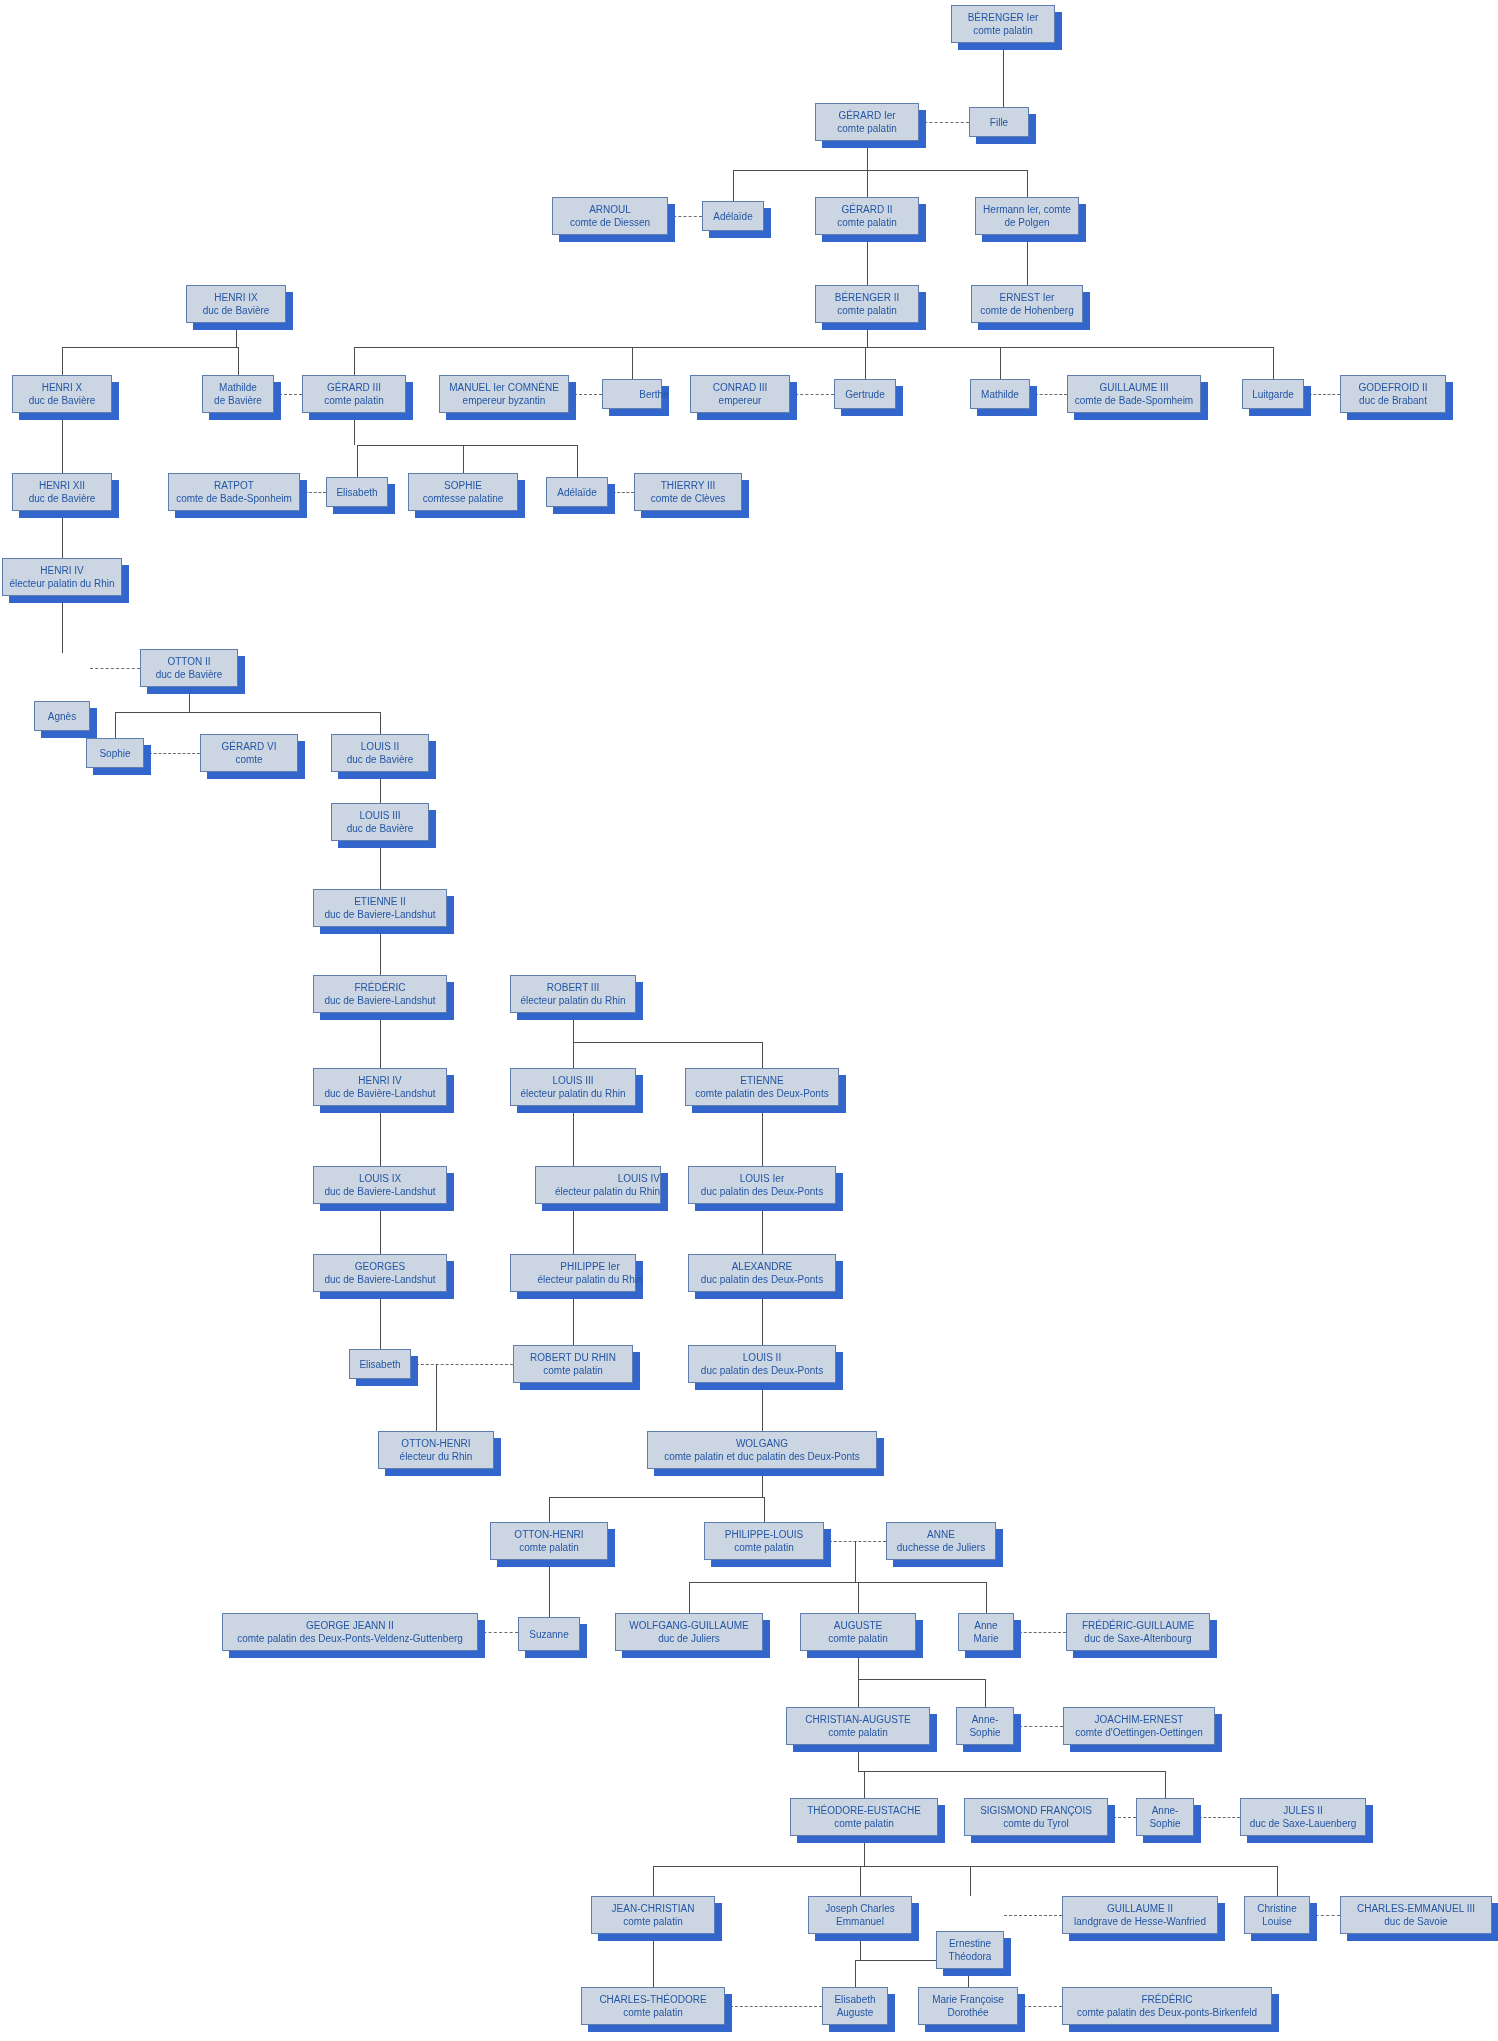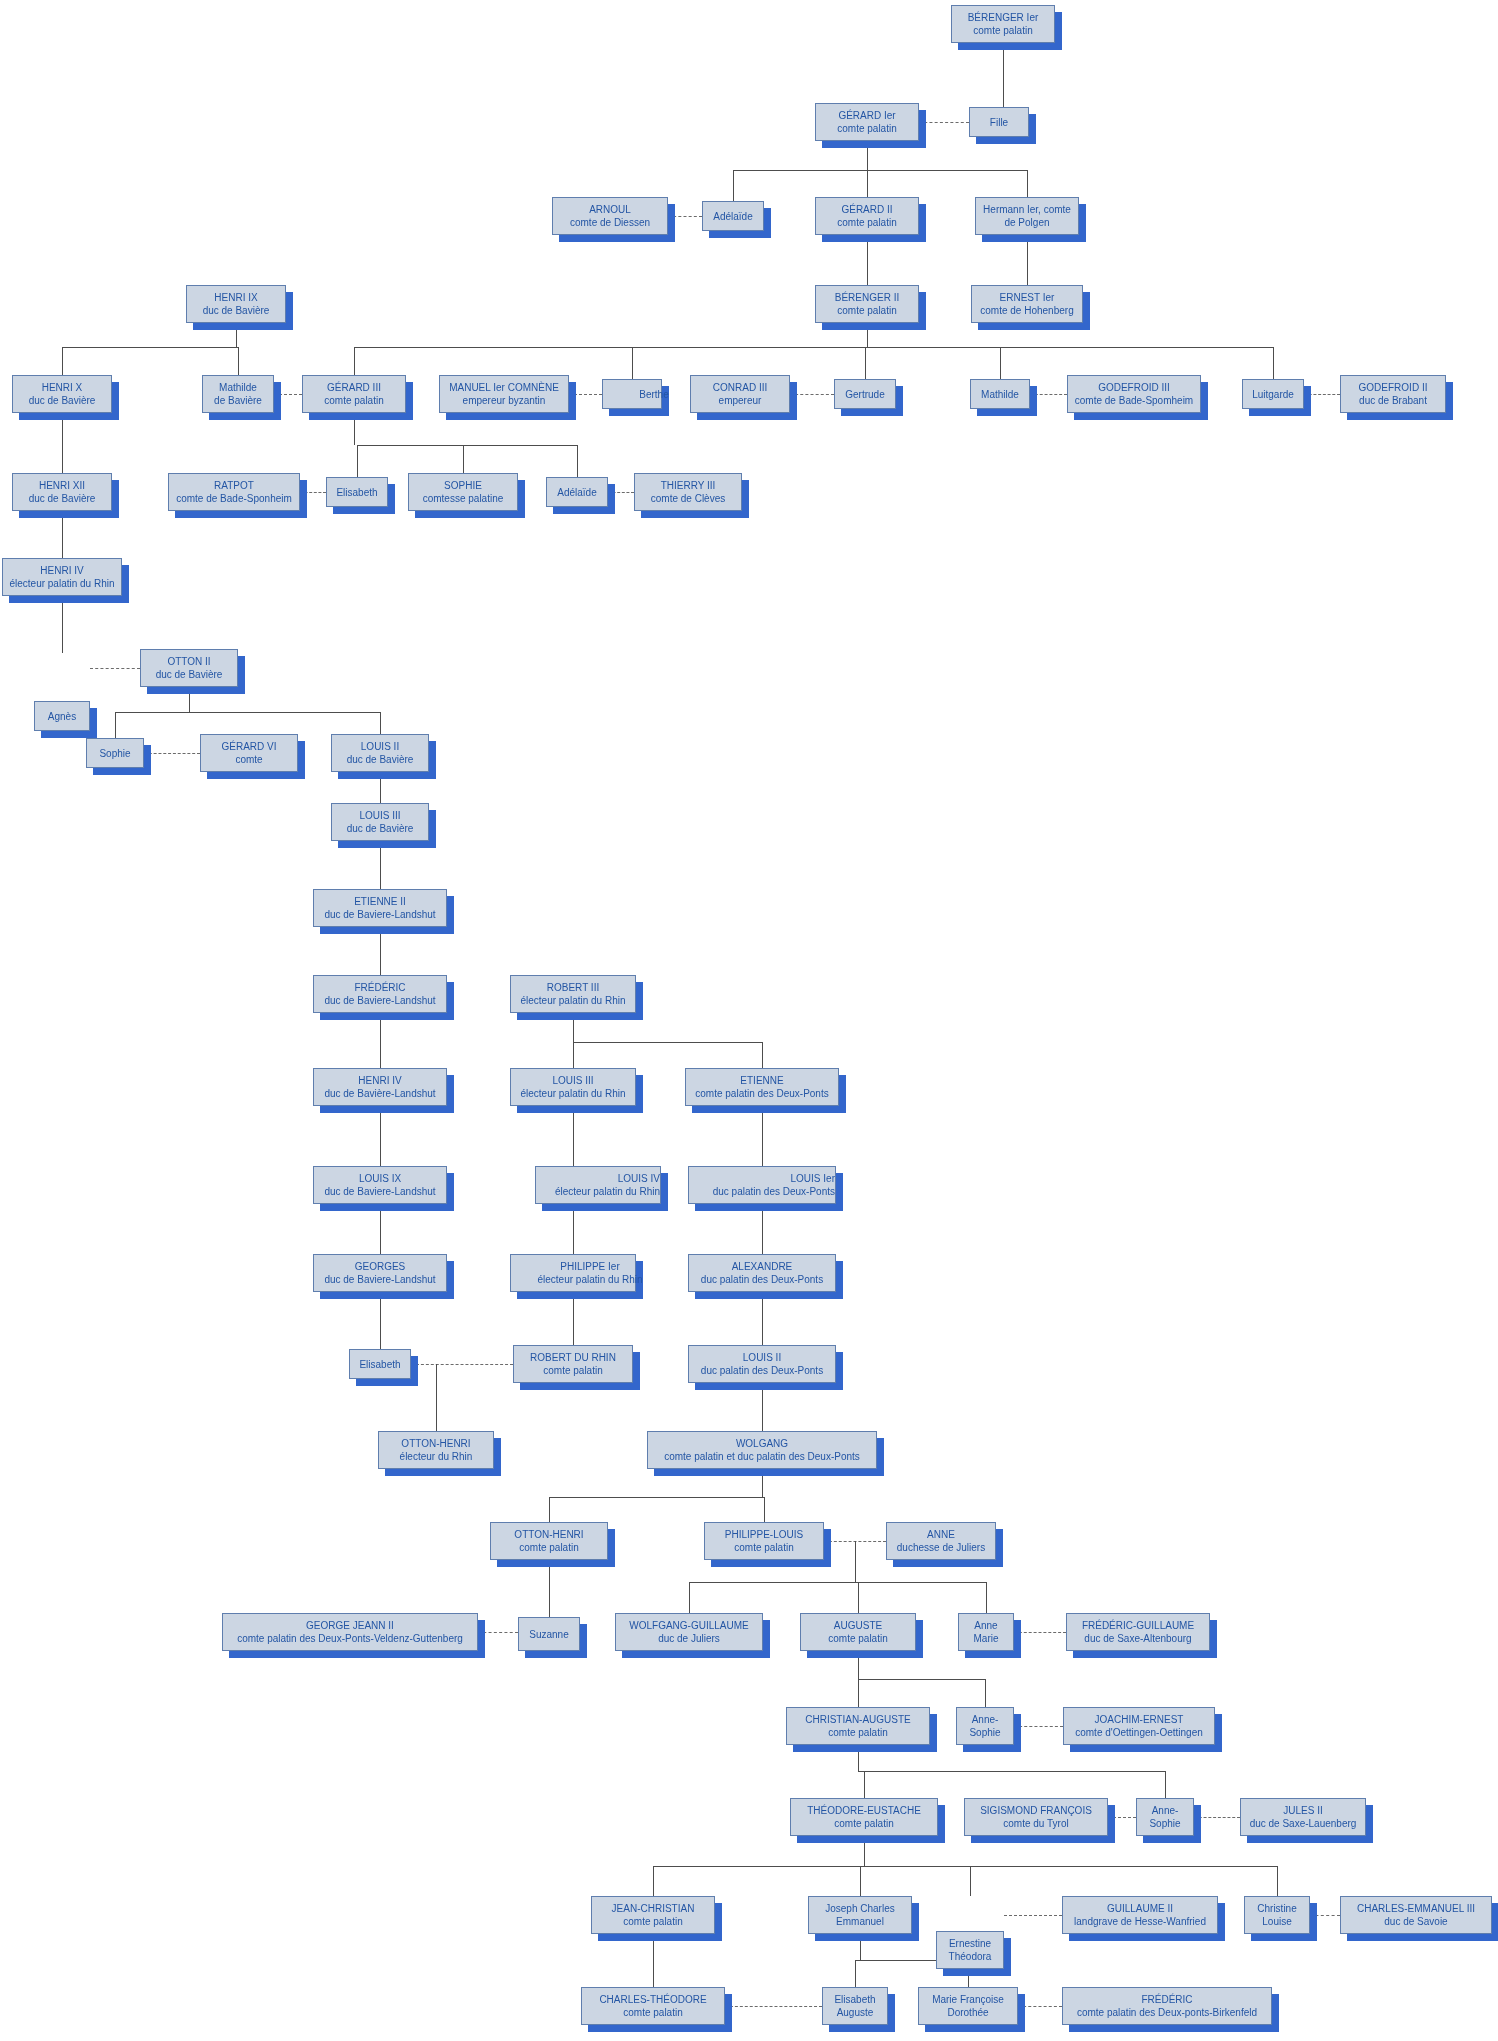--- a/index.html
+++ b/index.html
@@ -199,21 +199,21 @@
       <div class="l1">CONRAD III</div>
       <div class="l2">empereur</div>
     </div>
     <div class="node" style="left: 834px; top: 379px; width: 62px; height: 30px;">
       <div class="l1">Gertrude</div>
     </div>
     <div class="node" style="left: 970px; top: 379px; width: 60px; height: 30px;">
       <div class="l1">Mathilde</div>
     </div>
     <div class="node" style="left: 1067px; top: 375px; width: 134px; height: 38px;">
-      <div class="l1">GODEFROID III</div>
+      <div class="l1">GUILLAUME III</div>
       <div class="l2">comte de Bade-Spomheim</div>
     </div>
     <div class="node" style="left: 1242px; top: 379px; width: 62px; height: 30px;">
       <div class="l1">Luitgarde</div>
     </div>
     <div class="node" style="left: 1340px; top: 375px; width: 106px; height: 38px;">
       <div class="l1">GODEFROID II</div>
       <div class="l2">duc de Brabant</div>
     </div>
     <div class="node" style="left: 12px; top: 473px; width: 100px; height: 38px;">
@@ -289,21 +289,21 @@
       <div class="l2">comte palatin des Deux-Ponts</div>
     </div>
     <div class="node" style="left: 313px; top: 1166px; width: 134px; height: 38px;">
       <div class="l1">LOUIS IX</div>
       <div class="l2">duc de Baviere-Landshut</div>
     </div>
     <div class="node" style="left: 535px; top: 1166px; width: 126px; height: 38px; align-items: flex-end;">
       <div class="l1">LOUIS IV</div>
       <div class="l2">électeur palatin du Rhin</div>
     </div>
-    <div class="node" style="left: 688px; top: 1166px; width: 148px; height: 38px; align-items: flex-end;">
+    <div class="node" style="left: 688px; top: 1166px; width: 148px; height: 38px;">
       <div class="l1">LOUIS Ier</div>
       <div class="l2">duc palatin des Deux-Ponts</div>
     </div>
     <div class="node" style="left: 313px; top: 1254px; width: 134px; height: 38px;">
       <div class="l1">GEORGES</div>
       <div class="l2">duc de Baviere-Landshut</div>
     </div>
     <div class="node" style="left: 510px; top: 1254px; width: 126px; height: 38px; padding-left: 34px;">
       <div class="l1">PHILIPPE Ier</div>
       <div class="l2">électeur palatin du Rhin</div>

